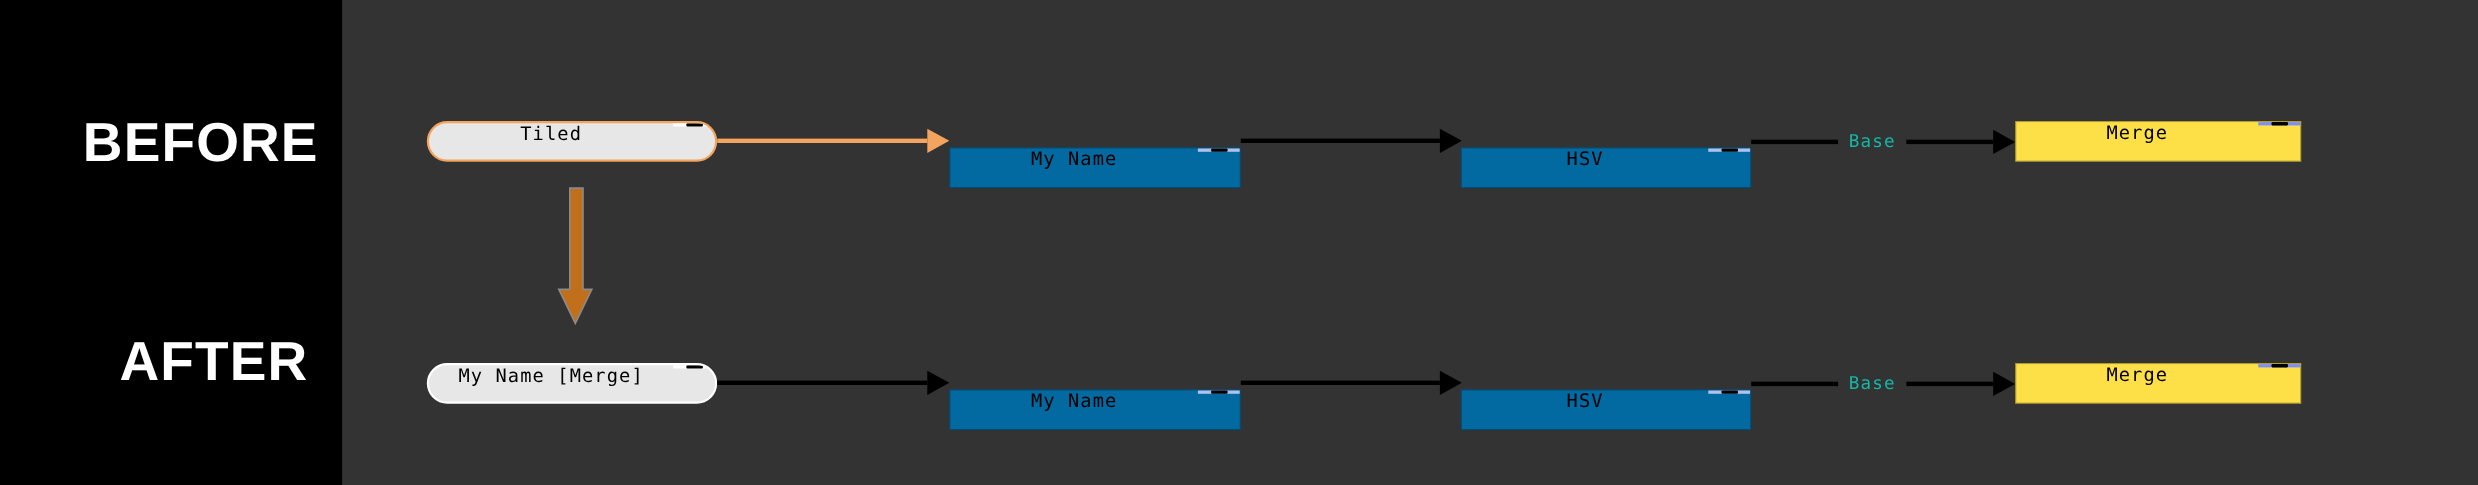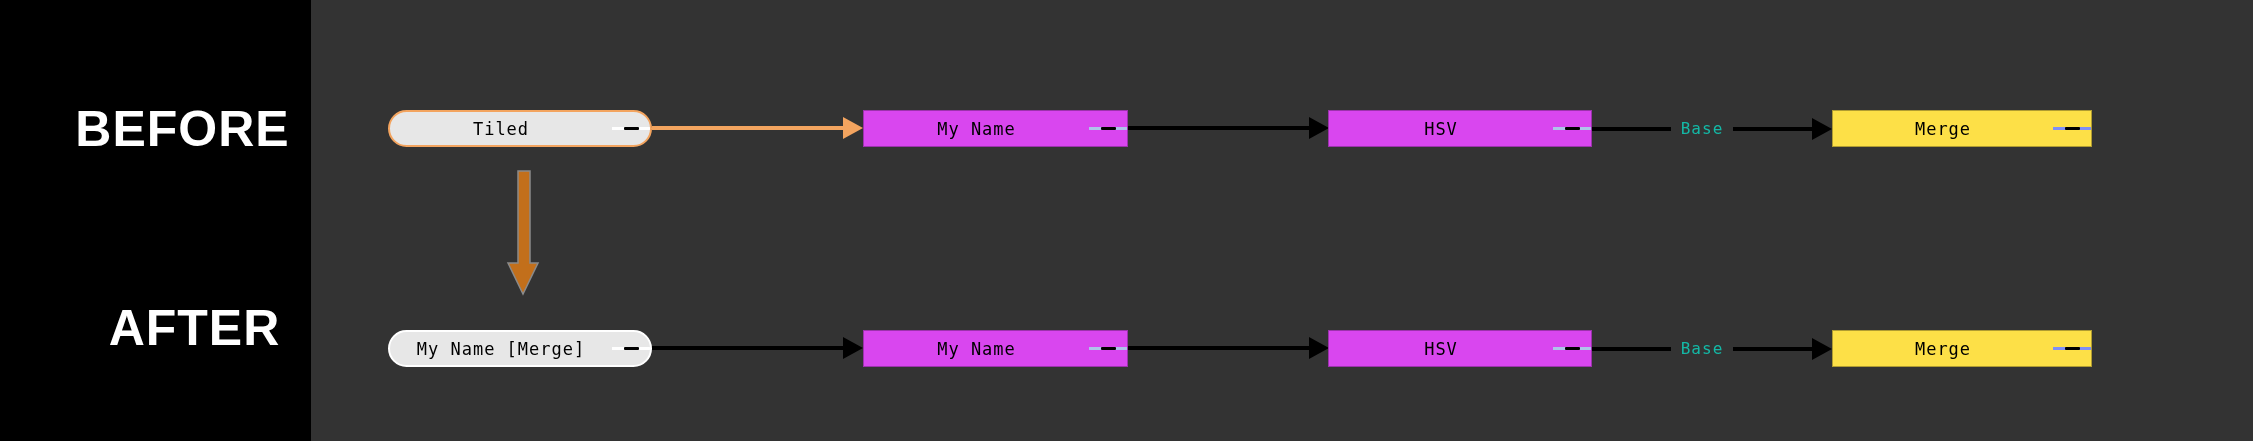--- a/index.html
+++ b/index.html
@@ -15,34 +15,34 @@
     color:#ffffff; font-family:"Liberation Sans", sans-serif;
     font-weight:700; font-size:50px; line-height:60px; letter-spacing:1px;
     white-space:nowrap;
   }
   .side-label.before { top:99px; }
   .side-label.after  { top:298px;padding-left:12px; }
 
   
   .node {
     position:absolute; height:37px; box-sizing:border-box;
-    display:flex; align-items:center;
+    display:flex; align-items:flex-start;
   }
   .node-label {
     flex:1; display:flex; align-items:center; justify-content:center;
     font-size:17px; letter-spacing:1px; color:#000000; white-space:nowrap;
   }
   .node-btn { width:38px; display:flex; align-items:center; justify-content:center; }
   .minus { width:15px; height:3px; background:#000000; border-radius:1px; }
 
   .pill { border-radius:19px; overflow:hidden; background:#e7e7e7; border:2px solid #f3a45f; }
   .pill .node-btn { background:#ffffff; }
   .pill.plain { border-color:#ffffff; }
 
-  .rect-blue  { background:#d946ef; border:1px solid rgba(0,0,0,0.28); }
+  .rect-blue  { background:#0369a1; border:1px solid rgba(0,0,0,0.28);margin-top:24px; }
   .rect-blue .node-btn  { background:#afc3ea; }
   .rect-merge { background:#fde047; border:1px solid rgba(0,0,0,0.30); }
   .rect-merge .node-btn { background:#7e8ef5; }
 
   
   .line { position:absolute; height:4px; background:#000000; }
   .line.orange { background:#f3a45f; }
   .arrowhead {
     position:absolute; width:0; height:0;
     border-top:11px solid transparent; border-bottom:11px solid transparent;

